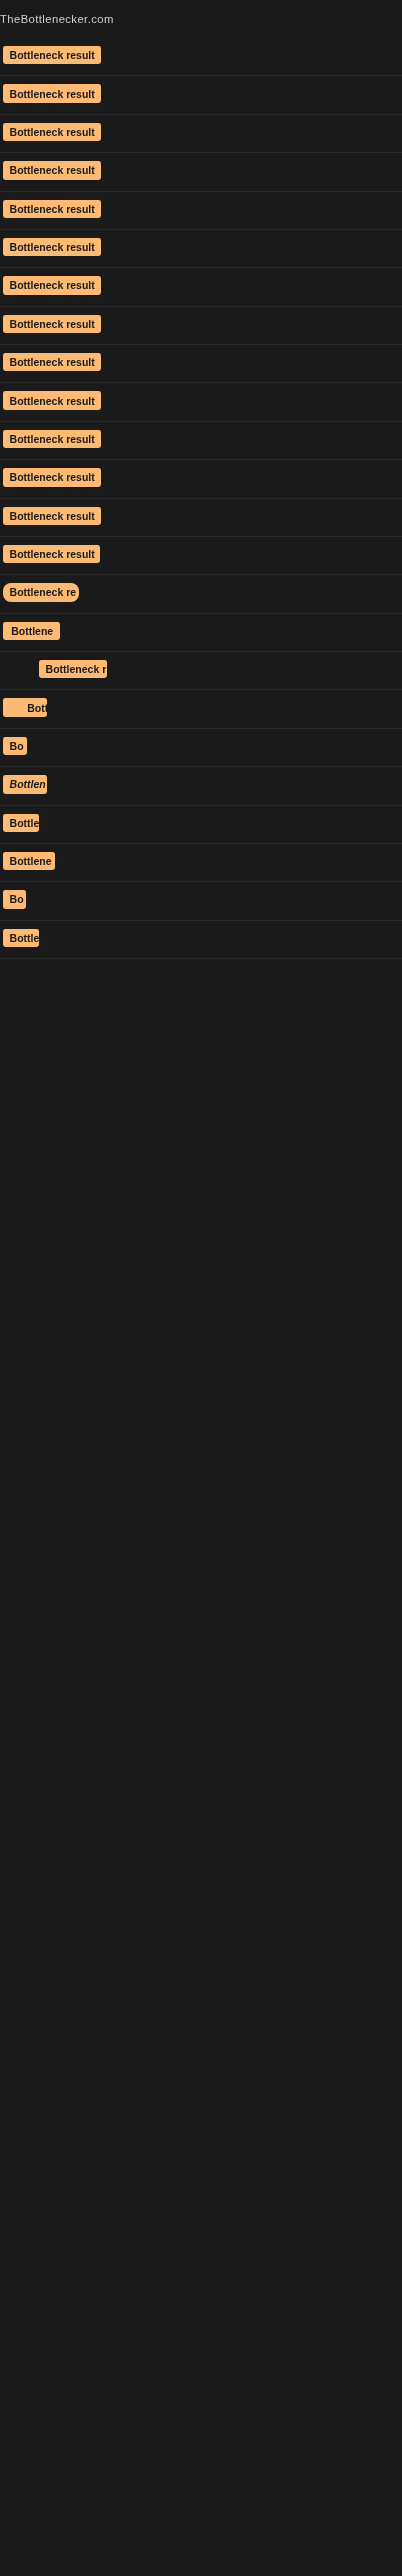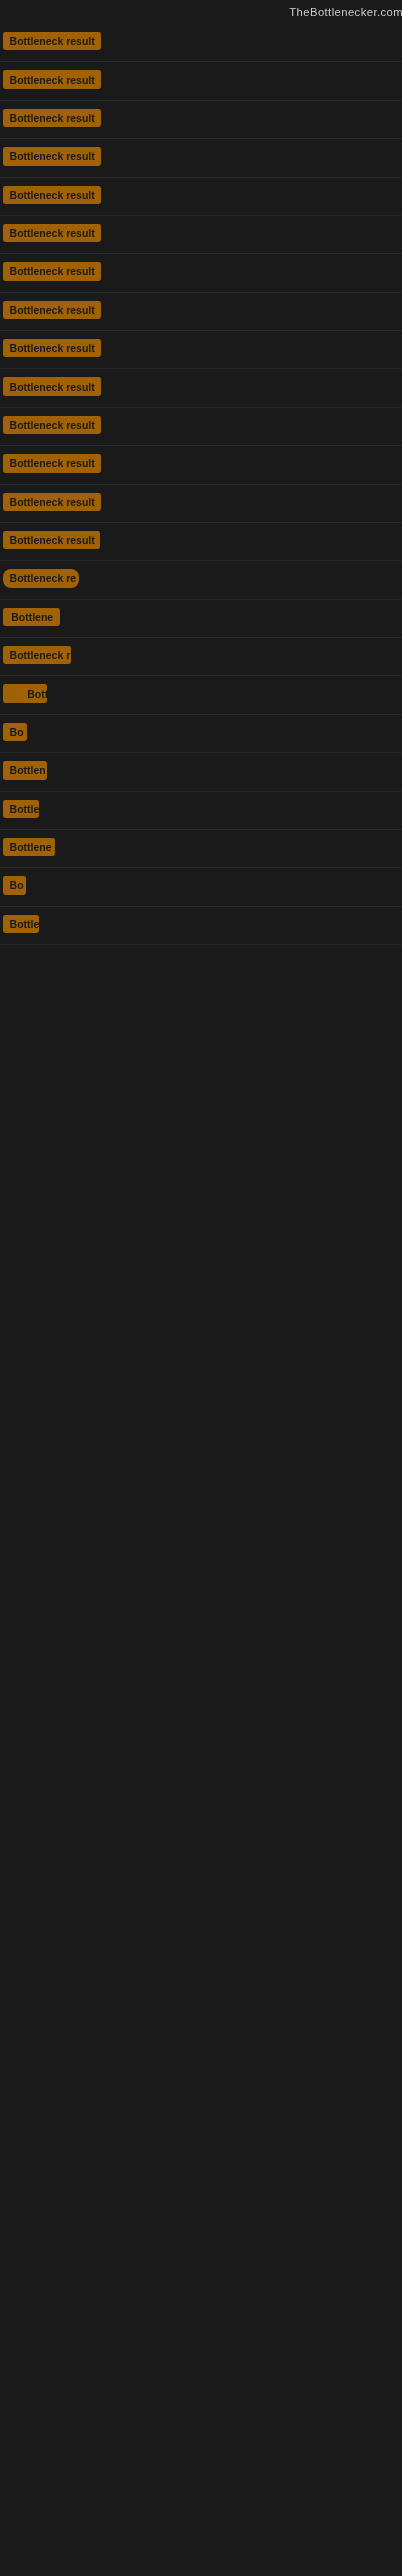--- a/index.html
+++ b/index.html
@@ -10,30 +10,30 @@
 
     body {
       width: 403px;
       min-height: 2576px;
       background-color: #1a1a1a;
       font-family: Arial, sans-serif;
       position: relative;
     }
 
     .site-title {
-      text-align: right;
+      text-align: left;
       color: #cccccc;
       font-size: 11.3px;
-      padding: 6px 0;
+      padding: 13px 0;
       letter-spacing: 0.4px;
     }
 
     .bottleneck-badge {
       display: inline-block;
-      background-color: #a16207;
+      background-color: #fdba74;
       color: #1a1a1a;
       font-size: 10.5px;
       font-weight: bold;
       padding: 3.2px 6.4px;
       border-radius: 2.4px;
       white-space: nowrap;
       overflow: hidden;
     }
 
     .result-row {
@@ -56,22 +56,22 @@
     <div class="result-row"><span class="bottleneck-badge" style="max-width: 134px;">Bottleneck result</span></div>
     <div class="result-row"><span class="bottleneck-badge" style="max-width: 132px;">Bottleneck result</span></div>
     <div class="result-row"><span class="bottleneck-badge" style="max-width: 129px;">Bottleneck result</span></div>
     <div class="result-row"><span class="bottleneck-badge" style="max-width: 127px;">Bottleneck result</span></div>
     <div class="result-row"><span class="bottleneck-badge" style="max-width: 125px;">Bottleneck result</span></div>
     <div class="result-row"><span class="bottleneck-badge" style="max-width: 123px;">Bottleneck result</span></div>
     <div class="result-row"><span class="bottleneck-badge" style="max-width: 121px;">Bottleneck result</span></div>
     <div class="result-row"><span class="bottleneck-badge" style="max-width: 97px;">Bottleneck result</span></div>
     <div class="result-row"><span class="bottleneck-badge" style="max-width: 76px; border-radius: 8px;">Bottleneck re</span></div>
     <div class="result-row"><span class="bottleneck-badge" style="max-width: 60px; padding-left: 8px;">Bottlene</span></div>
-    <div class="result-row"><span class="bottleneck-badge" style="max-width: 68px;">Bottleneck r</span></div>
+    <div class="result-row"><span class="bottleneck-badge" style="max-width: 68px; margin-left: 36px;">Bottleneck r</span></div>
     <div class="result-row"><span class="bottleneck-badge" style="max-width: 44px; padding-left: 24px;">Bottler</span></div>
     <div class="result-row"><span class="bottleneck-badge" style="max-width: 24px;">Bo</span></div>
-    <div class="result-row"><span class="bottleneck-badge" style="max-width: 44px;">Bottlen</span></div>
+    <div class="result-row"><span class="bottleneck-badge" style="max-width: 44px; font-style: italic;">Bottlen</span></div>
     <div class="result-row"><span class="bottleneck-badge" style="max-width: 36px;">Bottle</span></div>
     <div class="result-row"><span class="bottleneck-badge" style="max-width: 52px;">Bottlene</span></div>
     <div class="result-row"><span class="bottleneck-badge" style="max-width: 22.5px;">Bo</span></div>
     <div class="result-row"><span class="bottleneck-badge" style="max-width: 36px;">Bottle</span></div>
   </div>
 
 
 </body></html>

